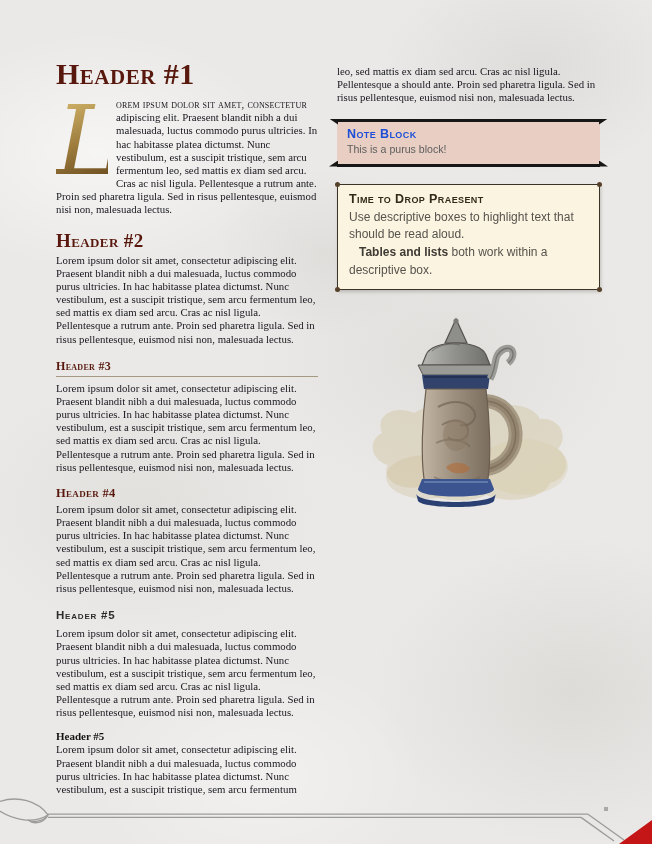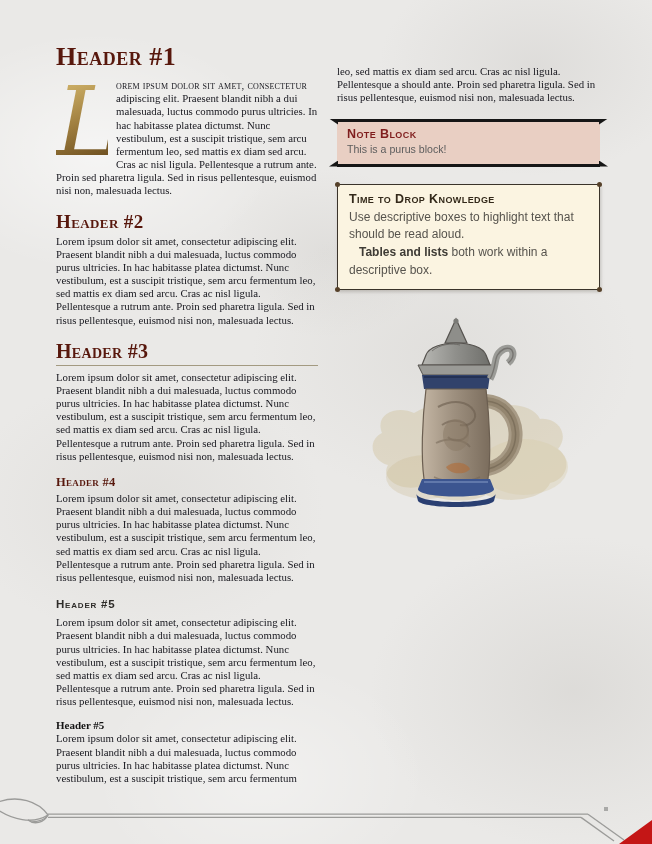--- a/index.html
+++ b/index.html
@@ -17,41 +17,41 @@
     font-family:"Liberation Serif", serif;
     color:#17171e;
   }
   .columns { position:absolute; top:42px; left:56px; width:544px; display:flex; gap:19px; }
   .col-left  { width:262px; }
   .col-right { width:263px; padding-top:23px; }
 
   p.body { font-size:10.8px; line-height:1.22; margin:0; }
 
   h1,h2,h3,h4 { font-variant:small-caps; color:#58180d; font-weight:bold; }
-  h1 { font-size:26px; margin:0 0 7px; letter-spacing:.5px;font-family:Liberation Serif, serif; }
+  h1 { font-size:30px; margin:15px 0 7px; letter-spacing:.5px;font-family:Liberation Serif, serif; }
   h2 { font-size:19px; margin:13px 0 2px; letter-spacing:.4px; }
-  h3 { font-size:20px; margin:13px 0 5px; padding-bottom:2px; border-bottom:1.5px solid #a39a81; letter-spacing:.3px; }
+  h3 { font-size:12px; margin:13px 0 5px; padding-bottom:2px; border-bottom:1.5px solid #a39a81; letter-spacing:.3px; }
   h4 { font-size:12.5px; margin:12px 0 2px; letter-spacing:.3px; }
   h5 { font-family:"Liberation Sans", sans-serif; font-variant:small-caps; font-weight:bold;
        font-size:11.5px; color:#2e2c29; letter-spacing:.8px; margin:14px 0 6px; }
   h6 { font-size:11px; font-weight:bold; color:#141414; margin:11px 0 1px; }
 
   .dropcap {
     float:left; width:52px; height:84px; margin:3px 8px 0 0;
     font-family:"DejaVu Serif", serif; font-size:96px; line-height:80px; font-style:italic;
     background:linear-gradient(160deg,#c8aa62 10%,#9d7c3d 50%,#6a4c1e 95%);
     -webkit-background-clip:text; background-clip:text; color:transparent;
   }
   .lead-caps { font-variant:small-caps; letter-spacing:.2px; }
 
   
   .note { position:relative; margin:14px 0 0; padding:5px 10px 9px;
           background:#e9cfc3; border-top:3px solid #161616; border-bottom:3px solid #161616; }
   .note-title { font-family:"Liberation Sans", sans-serif; font-variant:small-caps; font-weight:bold;
-                font-size:12.5px; color:#7f1d1d; letter-spacing:.4px; }
+                font-size:12.5px; color:#1d4ed8; letter-spacing:.4px; }
   .note-body  { font-family:"Liberation Sans", sans-serif; font-size:10.6px; color:#5d5d5d; margin-top:2px; }
   .wedge { position:absolute; width:9px; height:6px; background:#161616; }
   .wedge.tl { left:-8px;  top:-3px;    clip-path:polygon(0 0, 100% 0, 100% 100%); }
   .wedge.tr { right:-8px; top:-3px;    clip-path:polygon(0 0, 100% 0, 0 100%); }
   .wedge.bl { left:-8px;  bottom:-3px; clip-path:polygon(0 100%, 100% 100%, 100% 0); }
   .wedge.br { right:-8px; bottom:-3px; clip-path:polygon(0 0, 100% 100%, 0 100%); }
 
   
   .desc { position:relative; margin:17px 0 0; padding:7px 11px 10px;
           background:#fbf4e1; border:1px solid #3a332a; box-shadow:1px 2px 3px rgba(120,115,105,.35); }
@@ -105,21 +105,21 @@
         <span class="wedge br"></span>
         <div class="note-title">Note Block</div>
         <div class="note-body">This is a purus block!</div>
       </div>
 
       <div class="desc">
         <span class="dot tl"></span>
         <span class="dot tr"></span>
         <span class="dot bl"></span>
         <span class="dot br"></span>
-        <div class="desc-title">Time to Drop Knowledge</div>
+        <div class="desc-title">Time to Drop Praesent</div>
         <p>Use descriptive boxes to highlight text that should be read aloud.</p>
         <p class="indent"><b>Tables and lists</b><span> both work within a descriptive box.</span></p>
       </div>
 
       <div class="stein-wrap">
         <svg width="226" height="196" viewBox="0 0 226 196">
           <defs>
             <linearGradient id="bodyGrad" x1="0" y1="0" x2="1" y2="0">
               <stop offset="0" stop-color="#c3b5a3"></stop>
               <stop offset="0.45" stop-color="#9f9180"></stop>

